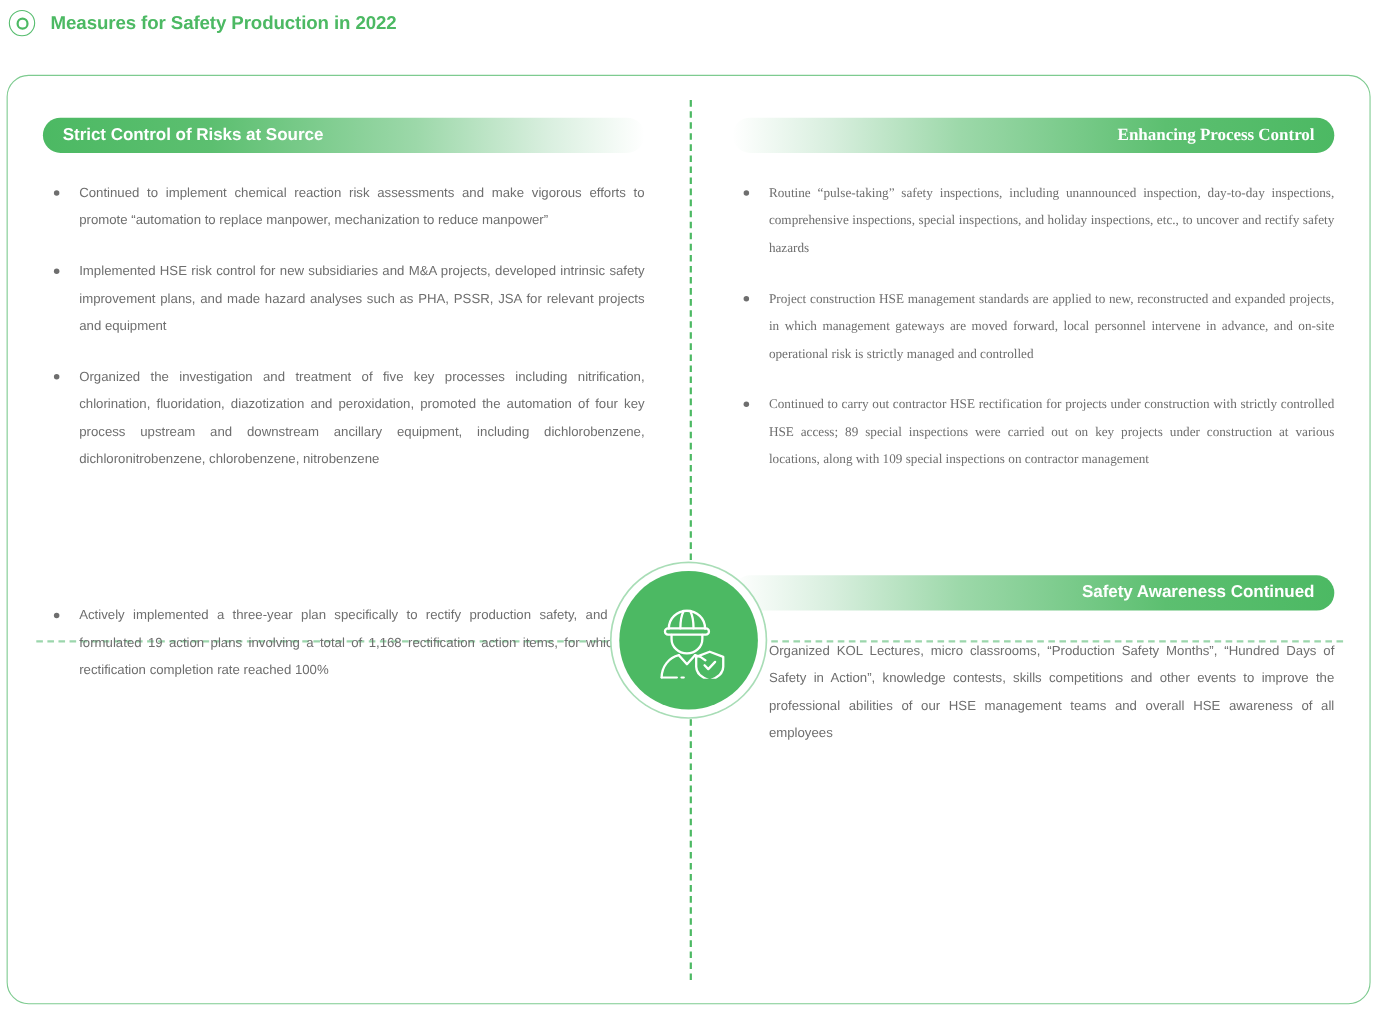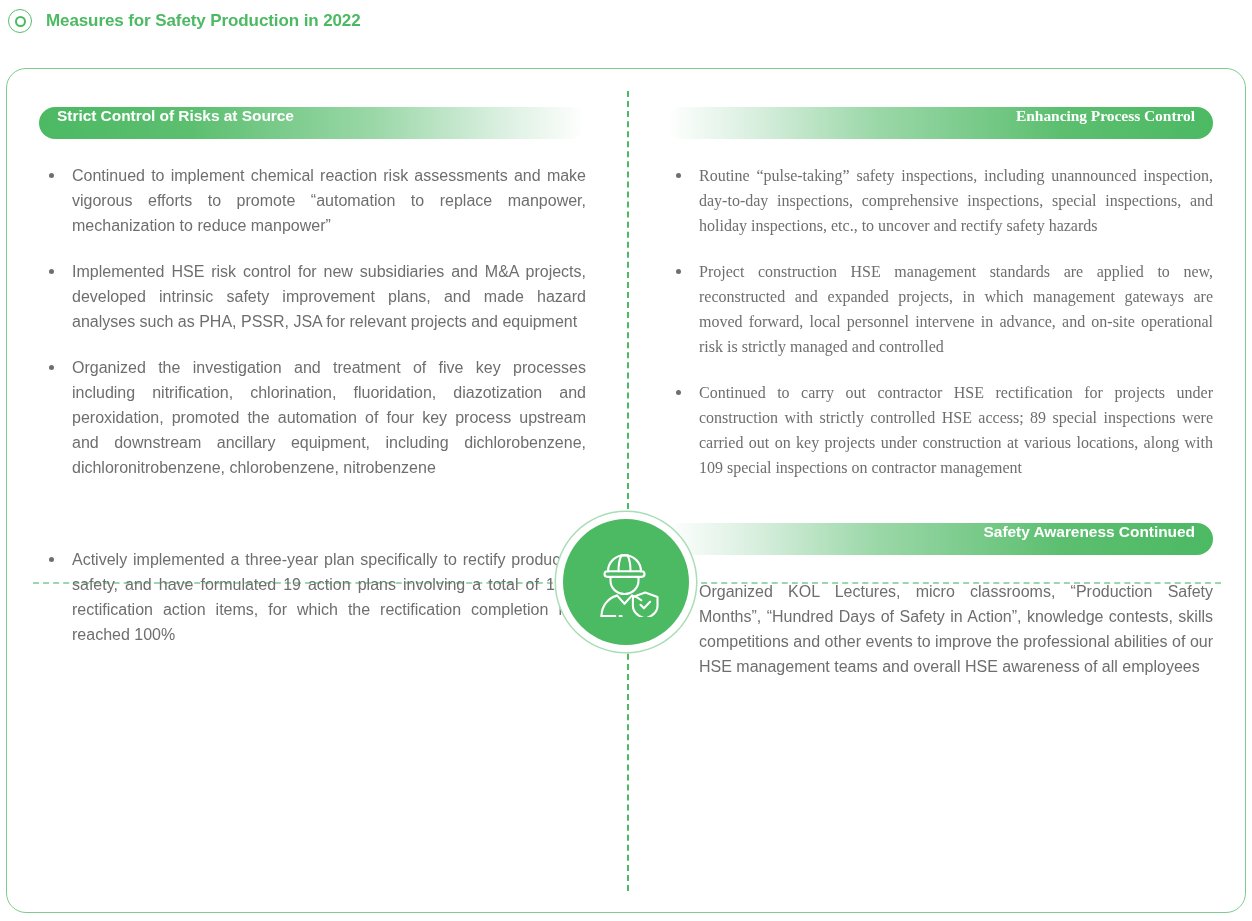--- a/index.html
+++ b/index.html
@@ -106,21 +106,21 @@
     height: 0;
     border-top: 2px dashed #9bd6ac;
   }
 
   
   .pill {
     position: relative;
     height: 32px;
     border-radius: 16px;
     display: flex;
-    align-items: flex-start;
+    align-items: center;
     box-sizing: border-box;
   }
   .pill-left {
     background: linear-gradient(to right, #4cb963 0%, #5cbf70 28%, #9cd8a9 62%, #d9efdf 84%, #ffffff 100%);
     padding-left: 18px;
     justify-content: flex-start;
   }
   .pill-right {
     background: linear-gradient(to left, #4cb963 0%, #5cbf70 28%, #9cd8a9 62%, #d9efdf 84%, #ffffff 100%);
     padding-right: 18px;
@@ -137,21 +137,21 @@
   
   .bullets {
     list-style: none;
     margin: 0;
     padding: 0;
   }
   .bullets li {
     position: relative;
     padding-left: 33px;
     margin-top: 21px;
-    font-size: 16px;
+    font-size: 12px;
     line-height: 25px;
     color: #6e6e6e;
     text-align: justify;
     text-justify: inter-word;
     hyphens: manual;
   }
   .bullets li:first-child { margin-top: 24px; }
   .bullets li::before {
     content: "";
     position: absolute;

